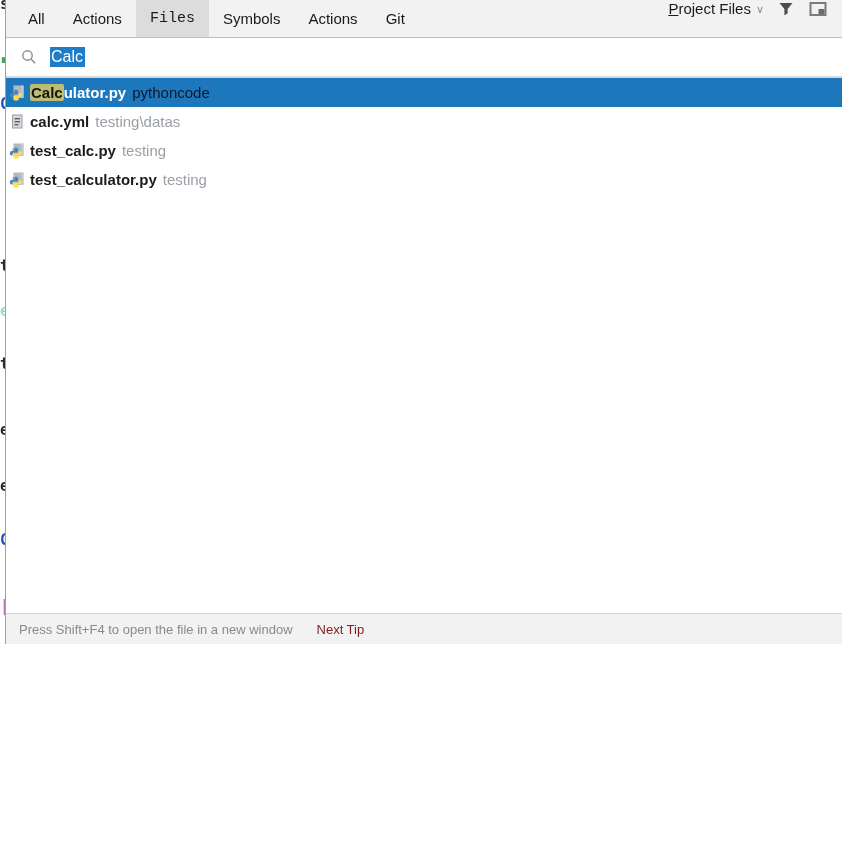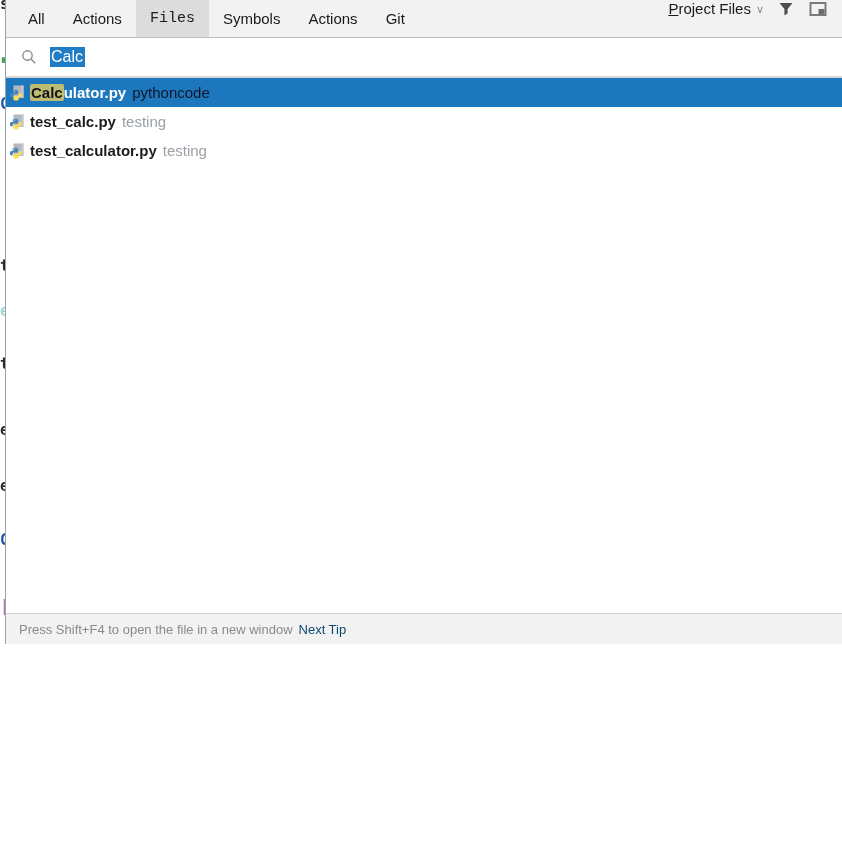--- a/index.html
+++ b/index.html
@@ -42,21 +42,21 @@
   .fpath{color:#9aa0a6;margin-left:6px;font-weight:400;}
   .row.selected{background:#1d77bd;color:#fff;}
   .row.selected .fpath{color:#0f172a;}
   .match{background:#bcbd73;color:#141414;border-radius:2px;padding:0 1px;}
 
   .filler{flex:1 1 auto;background:#fff;}
 
   
   .footer{height:30px;flex:0 0 30px;background:#f2f2f2;border-top:1px solid #d4d4d4;
           display:flex;align-items:center;padding-left:13px;font-size:13px;color:#8a8a8a;}
-  .nexttip{color:#0c4a6e;margin-left:6px;cursor:pointer;}
+  .nexttip{color:#7f1d1d;margin-left:24px;cursor:pointer;}
 </style>
 </head>
 <body>
 
 <div class="screen">
 
   <div class="edge-strip" id="edge-strip">
       <span class="edge-frag" style="top: -4px; color: rgb(43, 43, 43);">s</span>
       <span class="edge-frag" style="top: 51px; color: rgb(79, 158, 88);">▪</span>
       <span class="edge-frag" style="top: 96px; color: rgb(23, 80, 174);">C</span>
@@ -131,20 +131,32 @@
     <path fill="#ffde57" d="M7.3 15.5c2.1 0 2.5-1 2.5-1.6v-1.3H7.2v-.4h3.7c1 0 1.7-.7 1.7-2.1s-.7-2.2-1.7-2.2h-1v1.3c0 .9-.8 1.5-1.7 1.5H5.8c-.8 0-1.4.6-1.4 1.4v1.8c0 1 1 1.6 2.9 1.6z"></path>
     <circle cx="5.1" cy="6" r="0.6" fill="#fff"></circle>
   </svg>
 </span>
           <span class="fname"><span class="match">Calc</span>ulator.py</span>
           <span class="fpath">pythoncode</span>
         </div>
         <div class="row">
           <span class="ficon">
   <svg viewBox="0 0 16 16" width="16" height="16">
+    <rect x="3.5" y="1" width="9.5" height="13" fill="#d6d9dc" stroke="#9aa0a6" stroke-width="1"></rect>
+    <rect x="5.5" y="4" width="5.5" height="1.4" fill="#5f6368"></rect>
+    <rect x="5.5" y="7" width="5.5" height="1.4" fill="#5f6368"></rect>
+    <rect x="5.5" y="10" width="4" height="1.4" fill="#5f6368"></rect>
+  </svg>
+</span>
+          <span class="fname">calc.yml</span>
+          <span class="fpath">testing\datas</span>
+        </div>
+        <div class="row">
+          <span class="ficon">
+  <svg viewBox="0 0 16 16" width="16" height="16">
     <rect x="4.5" y="0.5" width="10" height="12.5" fill="#b3b9bf"></rect>
     <rect x="12.5" y="0.5" width="2" height="12.5" fill="#c7ccd1"></rect>
     <path fill="#4584b6" d="M6.2 4.8c-2.1 0-2.5 1-2.5 1.6v1.3h2.6v.4H2.6c-1 0-1.7.7-1.7 2.1s.7 2.2 1.7 2.2h1v-1.3c0-.9.8-1.5 1.7-1.5h2.4c.8 0 1.4-.6 1.4-1.4V6.4c0-1-1-1.6-2.9-1.6z"></path>
     <path fill="#ffde57" d="M7.3 15.5c2.1 0 2.5-1 2.5-1.6v-1.3H7.2v-.4h3.7c1 0 1.7-.7 1.7-2.1s-.7-2.2-1.7-2.2h-1v1.3c0 .9-.8 1.5-1.7 1.5H5.8c-.8 0-1.4.6-1.4 1.4v1.8c0 1 1 1.6 2.9 1.6z"></path>
     <circle cx="5.1" cy="6" r="0.6" fill="#fff"></circle>
   </svg>
 </span>
           <span class="fname">test_calc.py</span>
           <span class="fpath">testing</span>
         </div>

